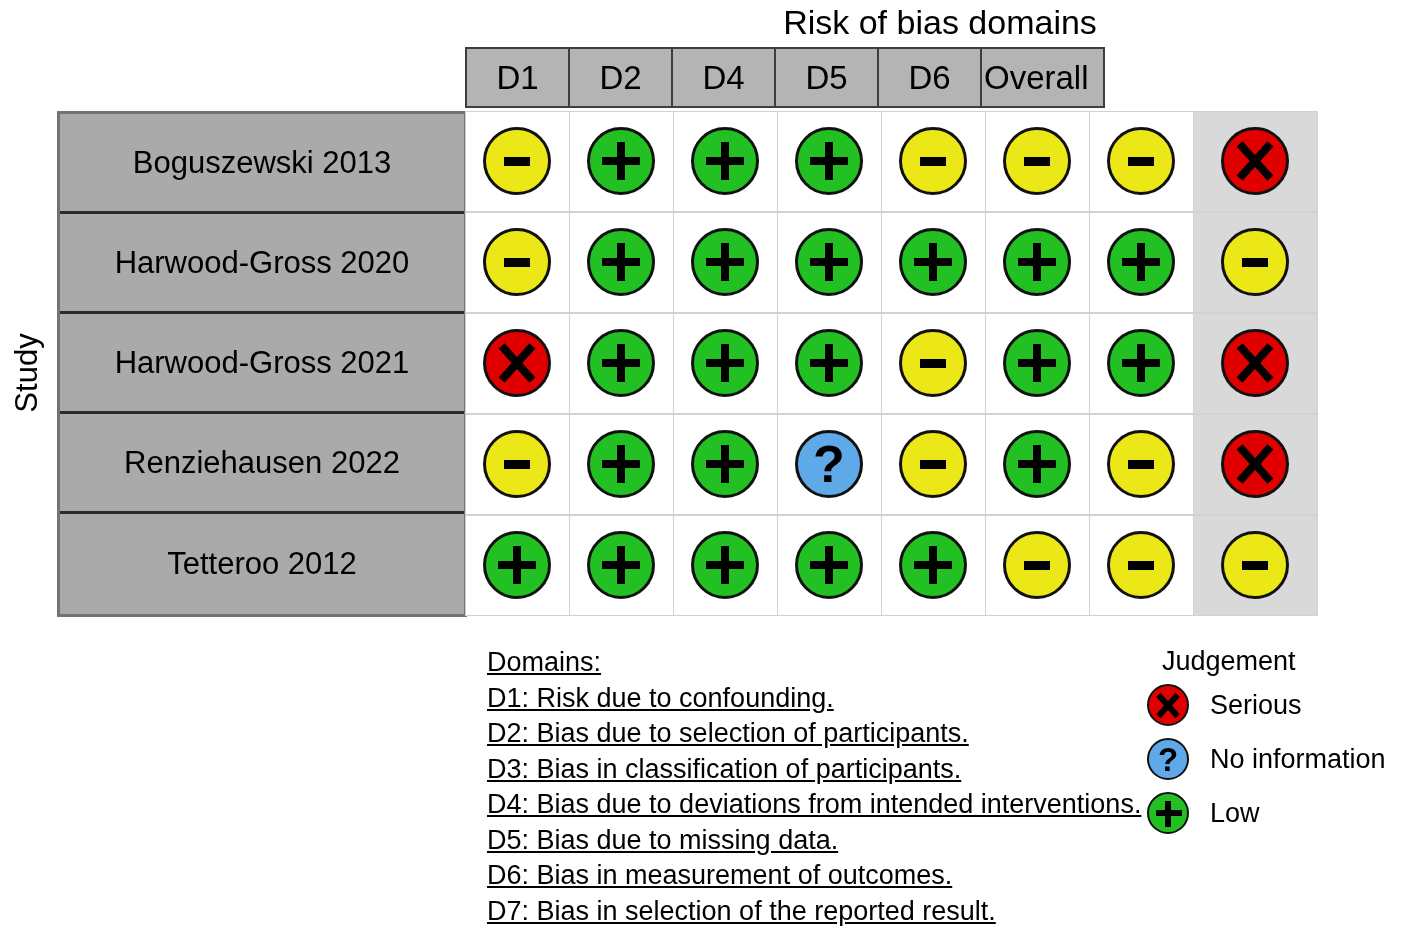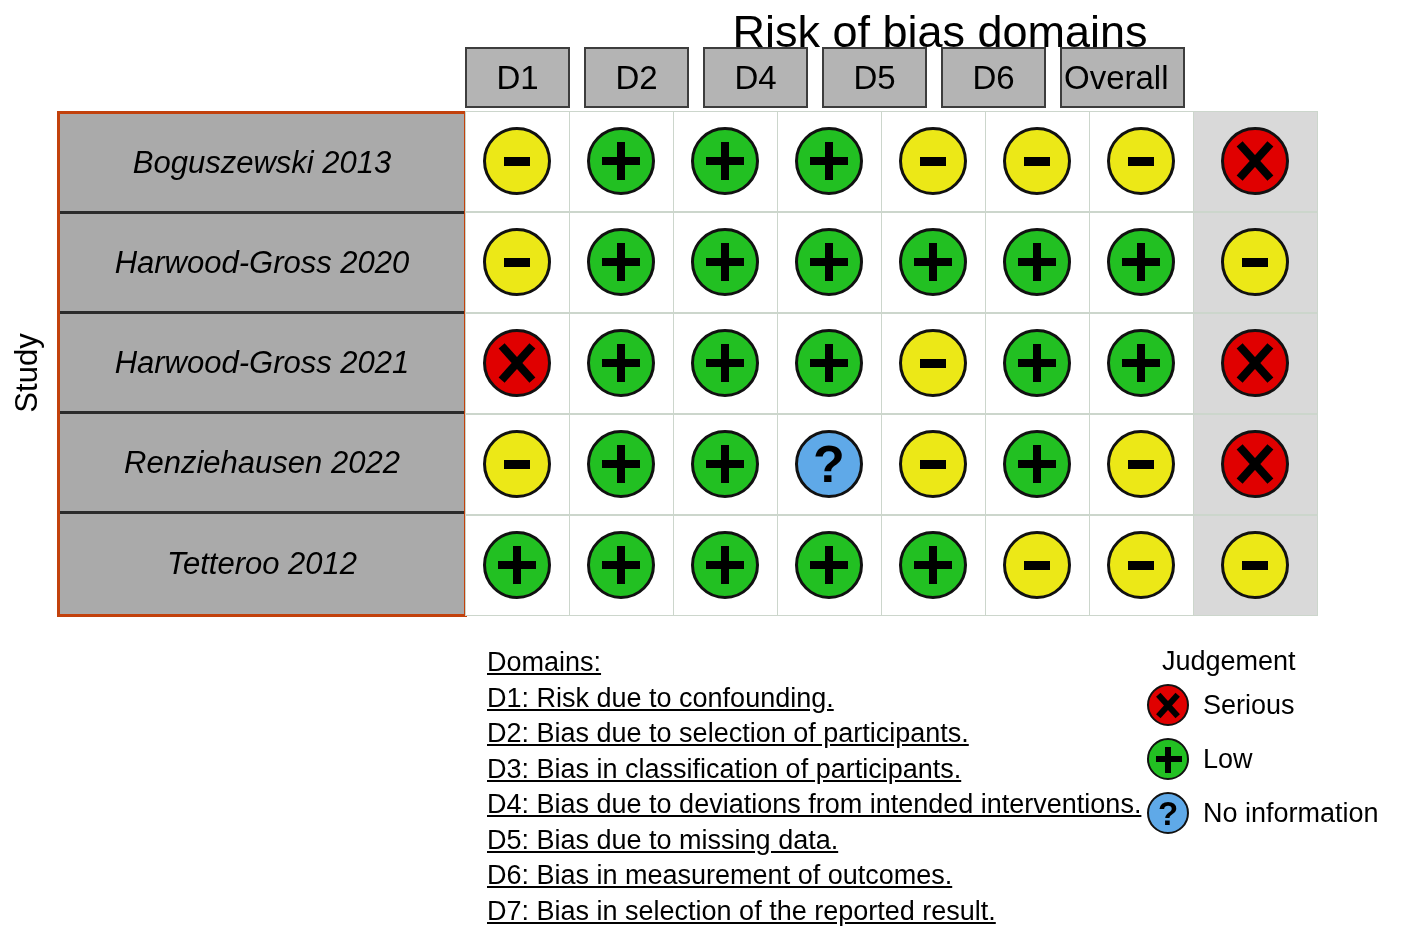--- a/index.html
+++ b/index.html
@@ -13,24 +13,24 @@
     position: relative;
     overflow: hidden;
     font-family: "Liberation Sans", sans-serif;
     color: #000000;
   }
 
   
   #chart-title {
     position: absolute;
     left: 465px;
-    top: 12px;
+    top: 2px;
     width: 950px;
     text-align: center;
-    font-size: 45px;
+    font-size: 34px;
     line-height: 40px;
     color: #000;
     white-space: nowrap;
   }
 
   
   #y-axis-label {
     position: absolute;
     left: -23px;
     top: 356px;
@@ -50,21 +50,20 @@
     top: 47px;
   }
 
   
   #domain-header-row {
     position: absolute;
     left: 408px;
     top: 0px;
     display: flex;
     height: 61px;
-    gap: 16px;
   }
   .domain-header-cell {
     background: #b4b4b4;
     border: 2px solid #3d3d3d;
     margin-right: -2px;
     box-sizing: border-box;
     width: 105px;
     height: 61px;
     display: flex;
     align-items: center;
@@ -80,24 +79,23 @@
     padding-left: 2px;
     text-align: center;
   }
 
   
   #study-label-column {
     position: absolute;
     left: 0px;
     top: 64px;
     width: 410px;
-    border: 3px solid #c2410c;
+    border: 3px solid #737373;
     box-sizing: border-box;
     background: #aaaaaa;
-    font-style: italic;
   }
   .study-label-cell {
     height: 100px;
     box-sizing: border-box;
     border-bottom: 3px solid #2b2b2b;
     display: flex;
     align-items: center;
     justify-content: center;
     font-size: 31px;
     line-height: 34px;
@@ -220,20 +218,21 @@
     font-size: 27px;
     line-height: 32px;
     margin-left: 15px;
     white-space: nowrap;
   }
   .legend-item {
     display: flex;
     align-items: center;
     height: 52px;
     margin-top: 2px;
+    gap: 7px;
   }
   .legend-item .judgement-circle {
     width: 42px;
     height: 42px;
     border-width: 2px;
     flex: 0 0 auto;
   }
   .legend-item .judgement-circle.low::before { top: 7px; width: 6px; height: 26px; margin-left: -3px; }
   .legend-item .judgement-circle.low::after  { left: 7px; height: 6px; width: 26px; margin-top: -3px; }
   .legend-item .judgement-circle.moderate::before { width: 17px; height: 6px; margin-left: -8.5px; margin-top: -3px; }
@@ -419,20 +418,20 @@
     <div class="key-line">D7: Bias in selection of the reported result.</div>
   </div>
 
 <div id="judgement-legend">
   <div id="judgement-legend-title">Judgement</div>
 <div class="legend-item">
       <span class="judgement-circle serious"></span>
       <span class="legend-label">Serious</span>
     </div>
     <div class="legend-item">
+      <span class="judgement-circle noinfo"></span>
+      <span class="legend-label">No information</span>
+    </div>
+    <div class="legend-item">
       <span class="judgement-circle low"></span>
       <span class="legend-label">Low</span>
     </div>
-    <div class="legend-item">
-      <span class="judgement-circle noinfo"></span>
-      <span class="legend-label">No information</span>
-    </div>
   </div>
 
 </body></html>

